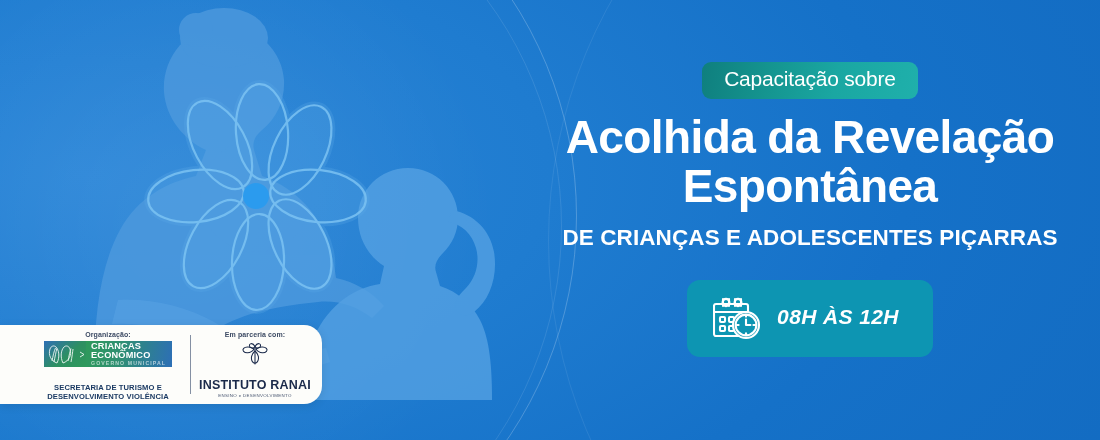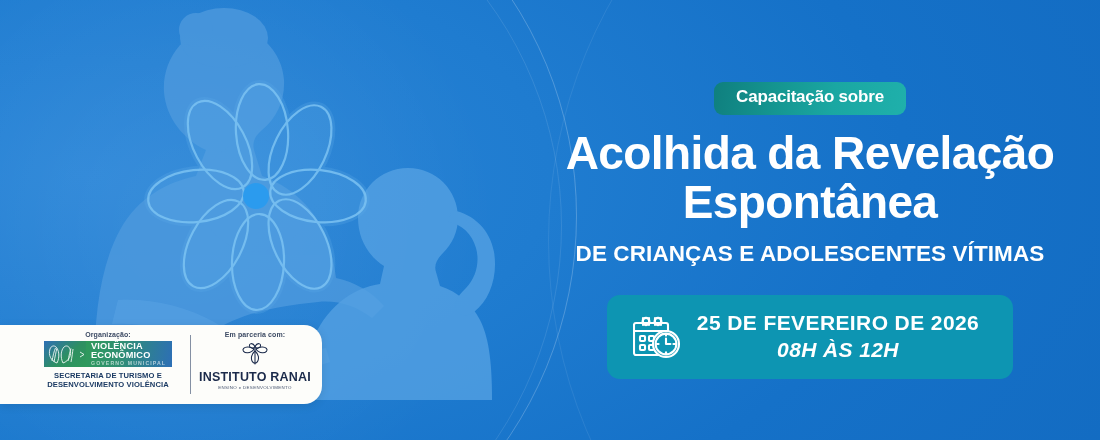--- a/index.html
+++ b/index.html
@@ -41,23 +41,23 @@
   
   #content{
     position:absolute;left:520px;top:0;width:580px;height:440px;
     display:flex;flex-direction:column;align-items:center;
     padding-top:62px;box-sizing:border-box;
   }
   #eyebrow{
     display:inline-block;
     background:linear-gradient(100deg,#0f7f7e 0%,#14948f 30%,#1aa7a2 62%,#1fb0ab 100%);
     color:#ffffff;
-    font-size:17px;font-weight:bold;letter-spacing:-0.2px;
+    font-size:21px;font-weight:normal;letter-spacing:-0.2px;
     padding:6px 22px 9px 22px;border-radius:9px;
-    line-height:1.05;white-space:nowrap;margin-top:20px;
+    line-height:1.05;white-space:nowrap;
   }
   #title{
     color:#ffffff;font-size:46px;font-weight:bold;
     line-height:1.07;text-align:center;letter-spacing:-0.6px;
     margin-top:14px;max-width:540px;
   }
   #subtitle{
     color:#ffffff;font-size:22.5px;font-weight:bold;
     line-height:1.16;text-align:center;letter-spacing:0.1px;
     margin-top:14px;max-width:540px;
@@ -110,27 +110,27 @@
     padding-left:5px;box-sizing:border-box;
   }
   .bp-word .l1,.bp-word .l2{
     color:#fff;font-weight:bold;font-size:9.2px;line-height:9.4px;letter-spacing:0.2px;
   }
   .bp-word .l3{
     color:rgba(255,255,255,0.62);font-weight:bold;font-size:5.2px;
     line-height:6px;letter-spacing:1.1px;
   }
   .bp-caption{
-    margin-top:4px;color:#1b3a63;font-size:7.6px;font-weight:bold;
+    margin-top:16px;color:#1b3a63;font-size:7.6px;font-weight:bold;
     line-height:9px;text-align:center;letter-spacing:0.1px;
   }
   
   .ir-word{
     color:#1b2a4a;font-size:12.5px;font-weight:bold;letter-spacing:0.2px;
-    line-height:13px;margin-top:4px;
+    line-height:13px;margin-top:12px;
   }
   .ir-sub{
     color:#44526d;font-size:4.4px;letter-spacing:0.35px;margin-top:1px;
   }
 </style>
 </head>
 <body>
 
 <div id="banner">
 
@@ -202,21 +202,21 @@
         </g>
         <circle cx="256" cy="196" r="13" fill="#2a9cf0"></circle>
       </g>
     </g>
   </svg>
 
   <div id="content">
     <div id="eyebrow">Capacitação sobre</div>
     <div id="title">Acolhida da Revelação Espontânea</div>
     <div id="subtitle">
-      <span>DE CRIANÇAS E ADOLESCENTES VÍTIMAS</span><br>
+      <span>DE CRIANÇAS E ADOLESCENTES PIÇARRAS</span><br>
     </div>
 
     <div id="date-badge">
       <svg class="cal-icon" width="48" height="46" viewBox="0 0 48 46" fill="none" stroke="#ffffff" stroke-width="2.1" stroke-linecap="round" stroke-linejoin="round">
 
         <path d="M3,9 h30 a2,2 0 0 1 2,2 v28 a2,2 0 0 1 -2,2 h-30 a2,2 0 0 1 -2,-2 v-28 a2,2 0 0 1 2,-2 z"></path>
         <path d="M1,17 h34"></path>
 
         <path d="M10,4 v7"></path>
           <path d="M16,4 v7"></path>
@@ -232,21 +232,20 @@
 
         <circle cx="33" cy="30" r="13" fill="#0d95b2"></circle>
         <circle cx="33" cy="30" r="10.4"></circle>
         <path d="M33,24.5 v5.5 h4.4"></path>
         <path d="M33,19.8 v1.8"></path>
           <path d="M33,38.4 v1.8"></path>
         <path d="M23.8,30 h1.8"></path>
           <path d="M40.4,30 h1.8"></path>
       </svg>
       <div id="date-text">
-        <span>25 DE FEVEREIRO DE 2026</span>
         <span class="dl2">08H ÀS 12H</span>
       </div>
     </div>
   </div>
 
   <div id="partners">
 
     <div class="partner-block org">
       <div class="partner-label">Organização:</div>
       <div class="bp-logo">
@@ -257,21 +256,21 @@
               <path d="M8,20 C9,15 10,10 11.5,7"></path>
               <path d="M10,21 C11,16 12,11 12.8,7.5"></path>
               <path d="M15,22 C21,20 24,14 22,8 C21,5 18,4 16,6 C13,9 12,16 15,22 Z" transform="translate(4,0)"></path>
               <path d="M22,20 C23,15 24,10 25,7.5" transform="translate(2,0)"></path>
               <path d="M25,21 C26,16 26.6,11 27,8" transform="translate(2,0)"></path>
               <path d="M36,11 L40,13.5 L36,16"></path>
             </g>
           </svg>
         </div>
         <div class="bp-word">
-          <span class="l1">VIOLÊNCIA</span>
+          <span class="l1">CRIANÇAS</span>
           <span class="l2">ECONÔMICO</span>
           <span class="l3">GOVERNO MUNICIPAL</span>
         </div>
       </div>
       <div class="bp-caption">
         <span>SECRETARIA DE TURISMO E</span><br>
         <span>DESENVOLVIMENTO VIOLÊNCIA</span>
       </div>
     </div>
 

